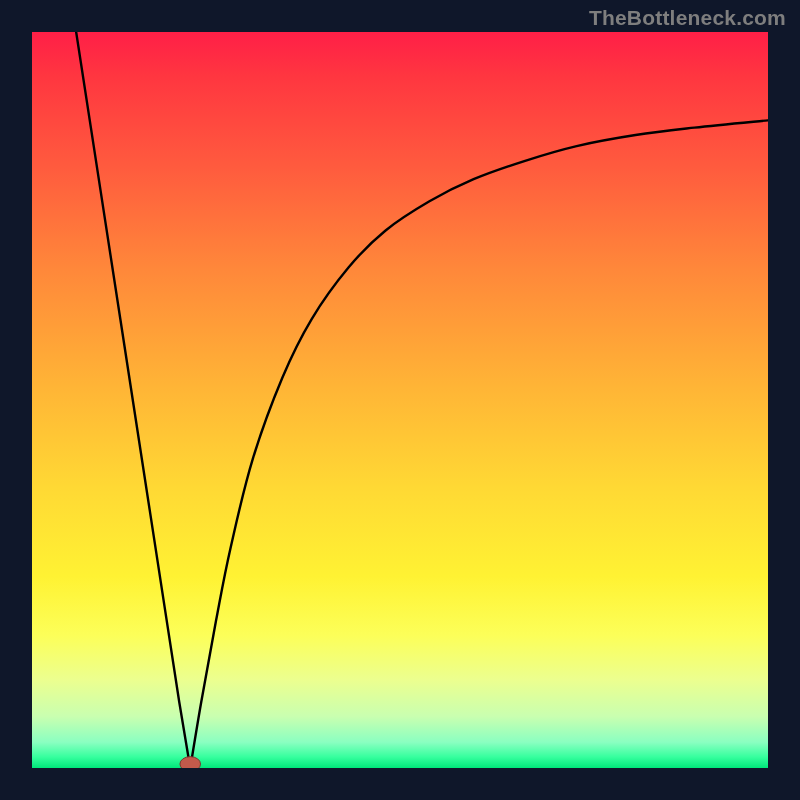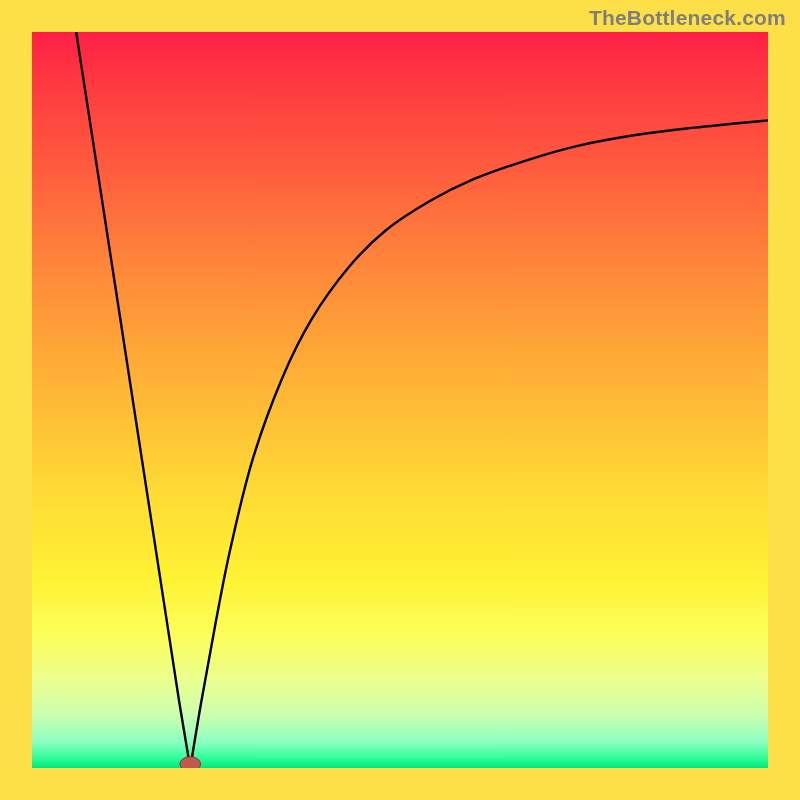--- a/index.html
+++ b/index.html
@@ -10,21 +10,21 @@
     background: #000;
     overflow: hidden;
     font-family: Arial, Helvetica, sans-serif;
   }
   .frame {
     position: absolute;
     top: 0;
     left: 0;
     width: 800px;
     height: 800px;
-    background: #fde047;
+    background: #0f172a;
     text-align: right;
   }
   .plot {
     position: absolute;
     top: 32px;
     left: 32px;
     width: 736px;
     height: 736px;
     overflow: hidden;
   }

